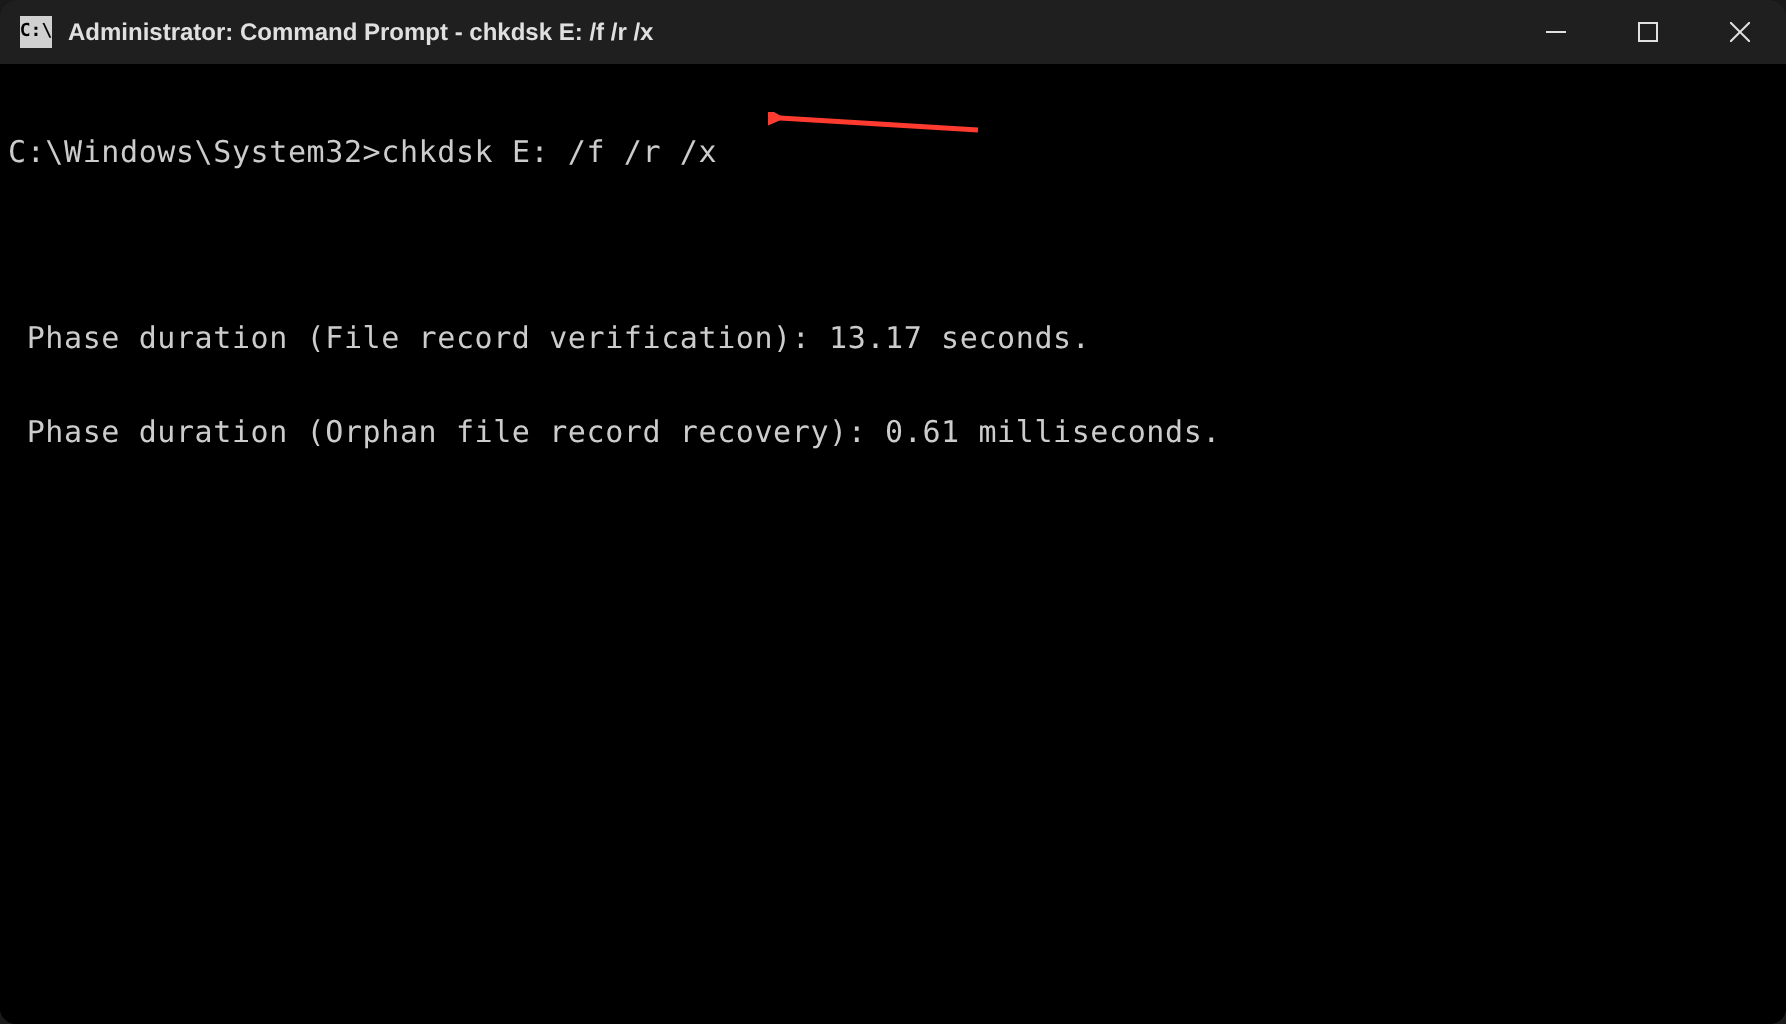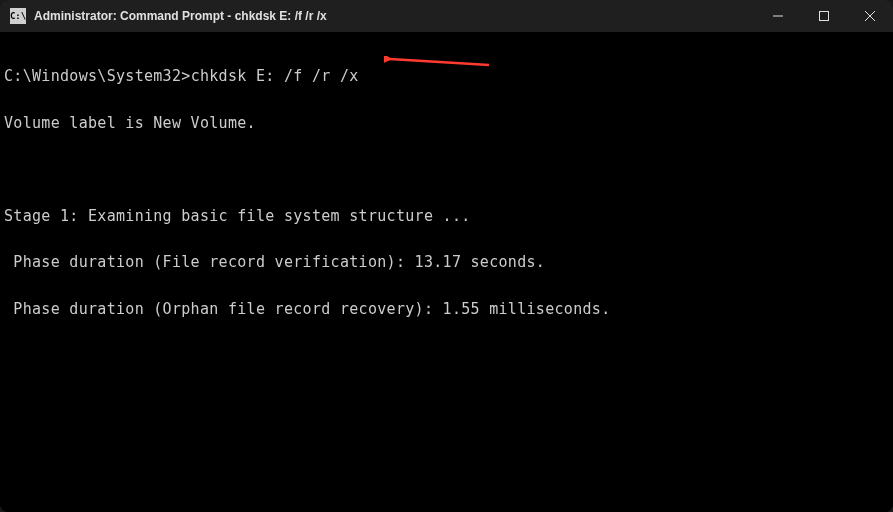--- a/index.html
+++ b/index.html
@@ -60,25 +60,23 @@
         <svg viewBox="0 0 10 10">
             <line x1="0" y1="0" x2="10" y2="10" stroke="currentColor" stroke-width="1"></line>
             <line x1="10" y1="0" x2="0" y2="10" stroke="currentColor" stroke-width="1"></line>
           </svg>
       </div>
     </div>
   </div>
 
   <div class="terminal">
     <span class="line"><span>C:\Windows\System32&gt;</span><span>chkdsk E: /f /r /x</span></span>
-    <span class="line">Volume label is New Volume.</span>
     <span class="line"> </span>
-    <span class="line">Stage 1: Examining basic file system structure ...</span>
     <span class="line"> Phase duration (File record verification): 13.17 seconds.</span>
-    <span class="line"> Phase duration (Orphan file record recovery): 1.55 milliseconds.</span>
+    <span class="line"> Phase duration (Orphan file record recovery): 0.61 milliseconds.</span>
     
     
     
     
     
     
     
     
     
     

